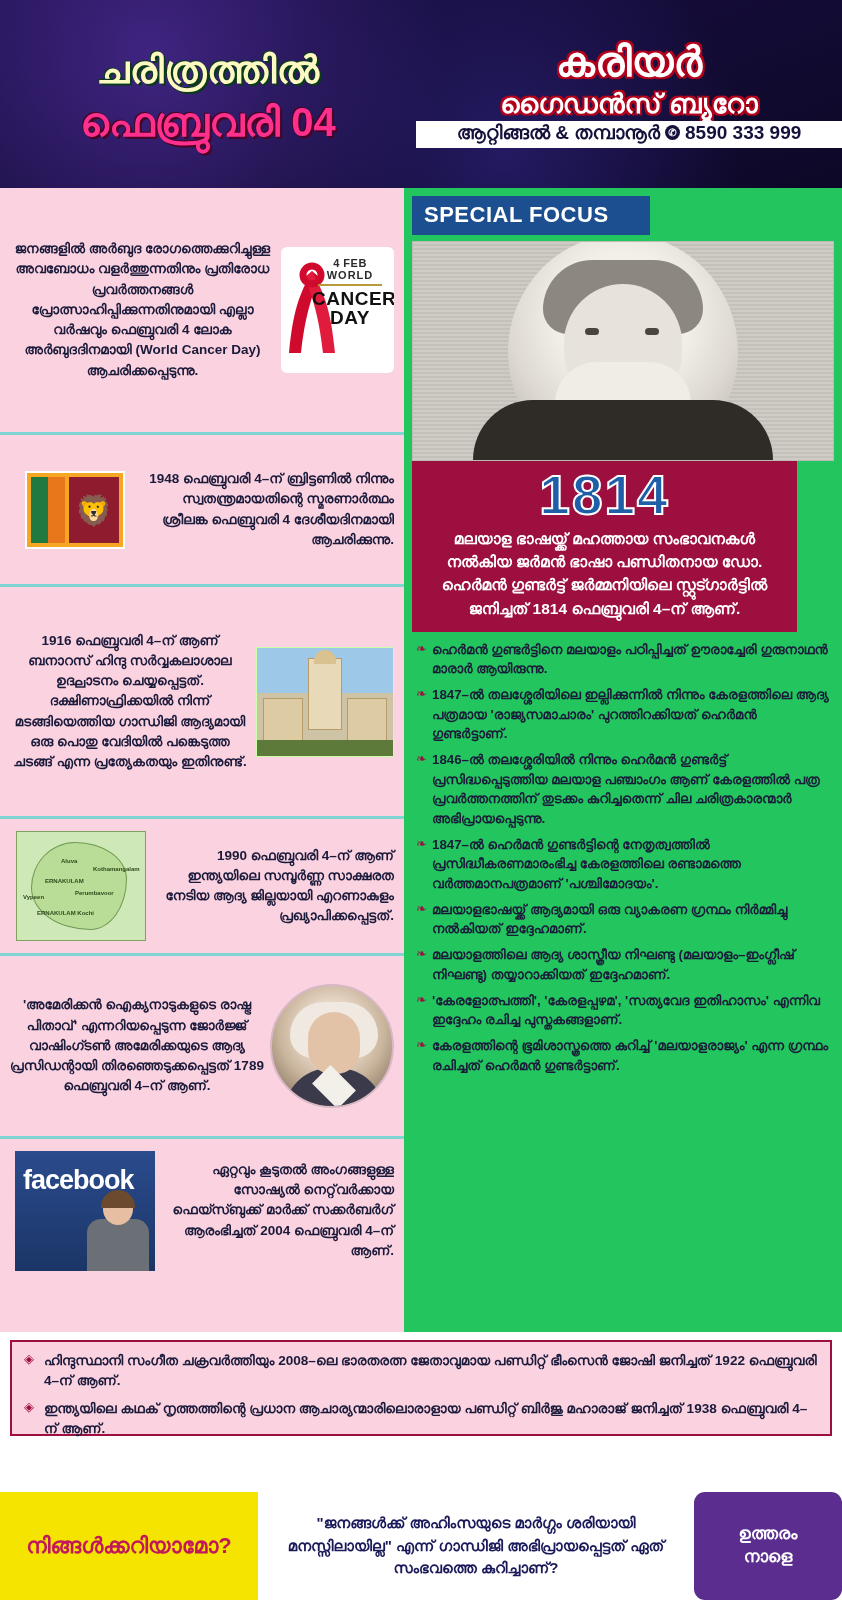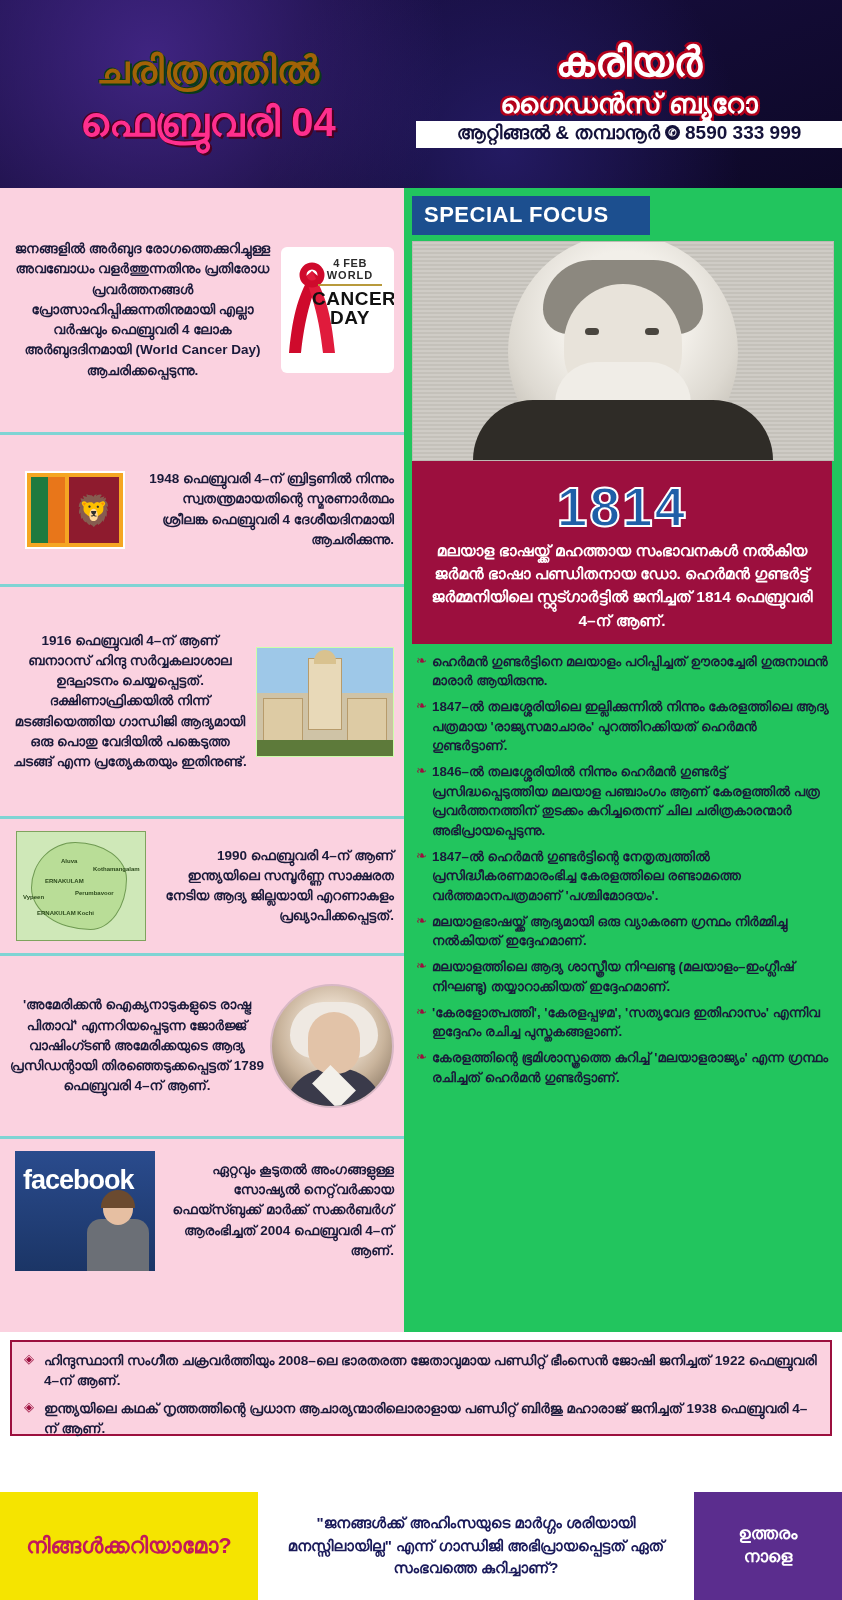--- a/index.html
+++ b/index.html
@@ -34,21 +34,21 @@
     width: 416px;
     display: flex;
     flex-direction: column;
     justify-content: center;
     align-items: center;
     padding-top: 6px;
   }
   .hl-line1 {
     font-size: 38px;
     font-weight: bold;
-    color: #a16207;
+    color: #fef9c3;
     text-shadow: 2px 2px 0 #0a3b18, -1px -1px 0 #0a3b18;
     letter-spacing: .5px;
     line-height: 1.25;
   }
   .hl-line2 {
     font-size: 40px;
     font-weight: bold;
     color: #ff2f8e;
     text-shadow: 2px 2px 0 #4a0020, -1px -1px 0 #4a0020;
     line-height: 1.25;
@@ -247,22 +247,22 @@
     background: radial-gradient(circle at 50% 35%, #f2efe9 0 34%, #ddd9d1 60%, #a9a49a 100%);
   }
   .hg-hair { position: absolute; left: 50%; top: 18px; transform: translateX(-50%); width: 160px; height: 74px; border-radius: 80px 80px 40px 40px; background: #8c887f; }
   .hg-face { position: absolute; left: 50%; top: 42px; transform: translateX(-50%); width: 118px; height: 124px; border-radius: 60px 60px 56px 56px; background: #e8e3da; }
   .hg-beard { position: absolute; left: 50%; top: 120px; transform: translateX(-50%); width: 136px; height: 94px; border-radius: 50px 50px 64px 64px; background: #f0ede7; }
   .hg-eyeL, .hg-eyeR { position: absolute; top: 86px; width: 14px; height: 7px; background: #4a463f; border-radius: 7px; }
   .hg-eyeL { left: 50%; margin-left: -38px; } .hg-eyeR { left: 50%; margin-left: 22px; }
   .hg-coat { position: absolute; left: 50%; bottom: 0; transform: translateX(-50%); width: 300px; height: 60px; background: #2f2c27; border-radius: 70px 70px 0 0; }
 
   .year-band {
-    margin: 0 8px; width: 420px; background: #9c0f3e;
-    padding: 18px 10px 12px;
+    margin: 0 8px; width: 385px; background: #9c0f3e;
+    padding: 6px 10px 12px;
     text-align: center; color: #ffffff;
   }
   .year-num {
     font-size: 55px; font-weight: bold; color: #1f5fa8;
     -webkit-text-stroke: 2px #ffffff;
     letter-spacing: 2px; line-height: 1.05;
   }
   .year-text { font-size: 15.5px; font-weight: bold; line-height: 1.5; margin-top: 2px; }
 
   .bullets { padding: 8px 10px 0 12px; }
@@ -293,21 +293,21 @@
   }
   .bt-left span { font-size: 22px; font-weight: bold; color: #c2185b; }
   .bt-mid {
     flex: 1; background: #ffffff;
     display: flex; align-items: center; justify-content: center;
     padding: 6px 14px;
   }
   .bt-mid span { font-size: 15px; font-weight: bold; color: #1a1a5a; text-align: center; line-height: 1.5; }
   .bt-right {
     width: 148px; background: #5b2d8e;
-    display: flex; flex-direction: column; align-items: center; justify-content: center;
+    display: flex; flex-direction: column; align-items: center; justify-content: center; border-radius: 11px;
   }
   .bt-right span { font-size: 17px; font-weight: bold; color: #ffffff; line-height: 1.35; text-align: center; }
 </style>
 </head>
 <body>
 
 <div class="page">
 
   <div class="header">
     <div class="header-left">

